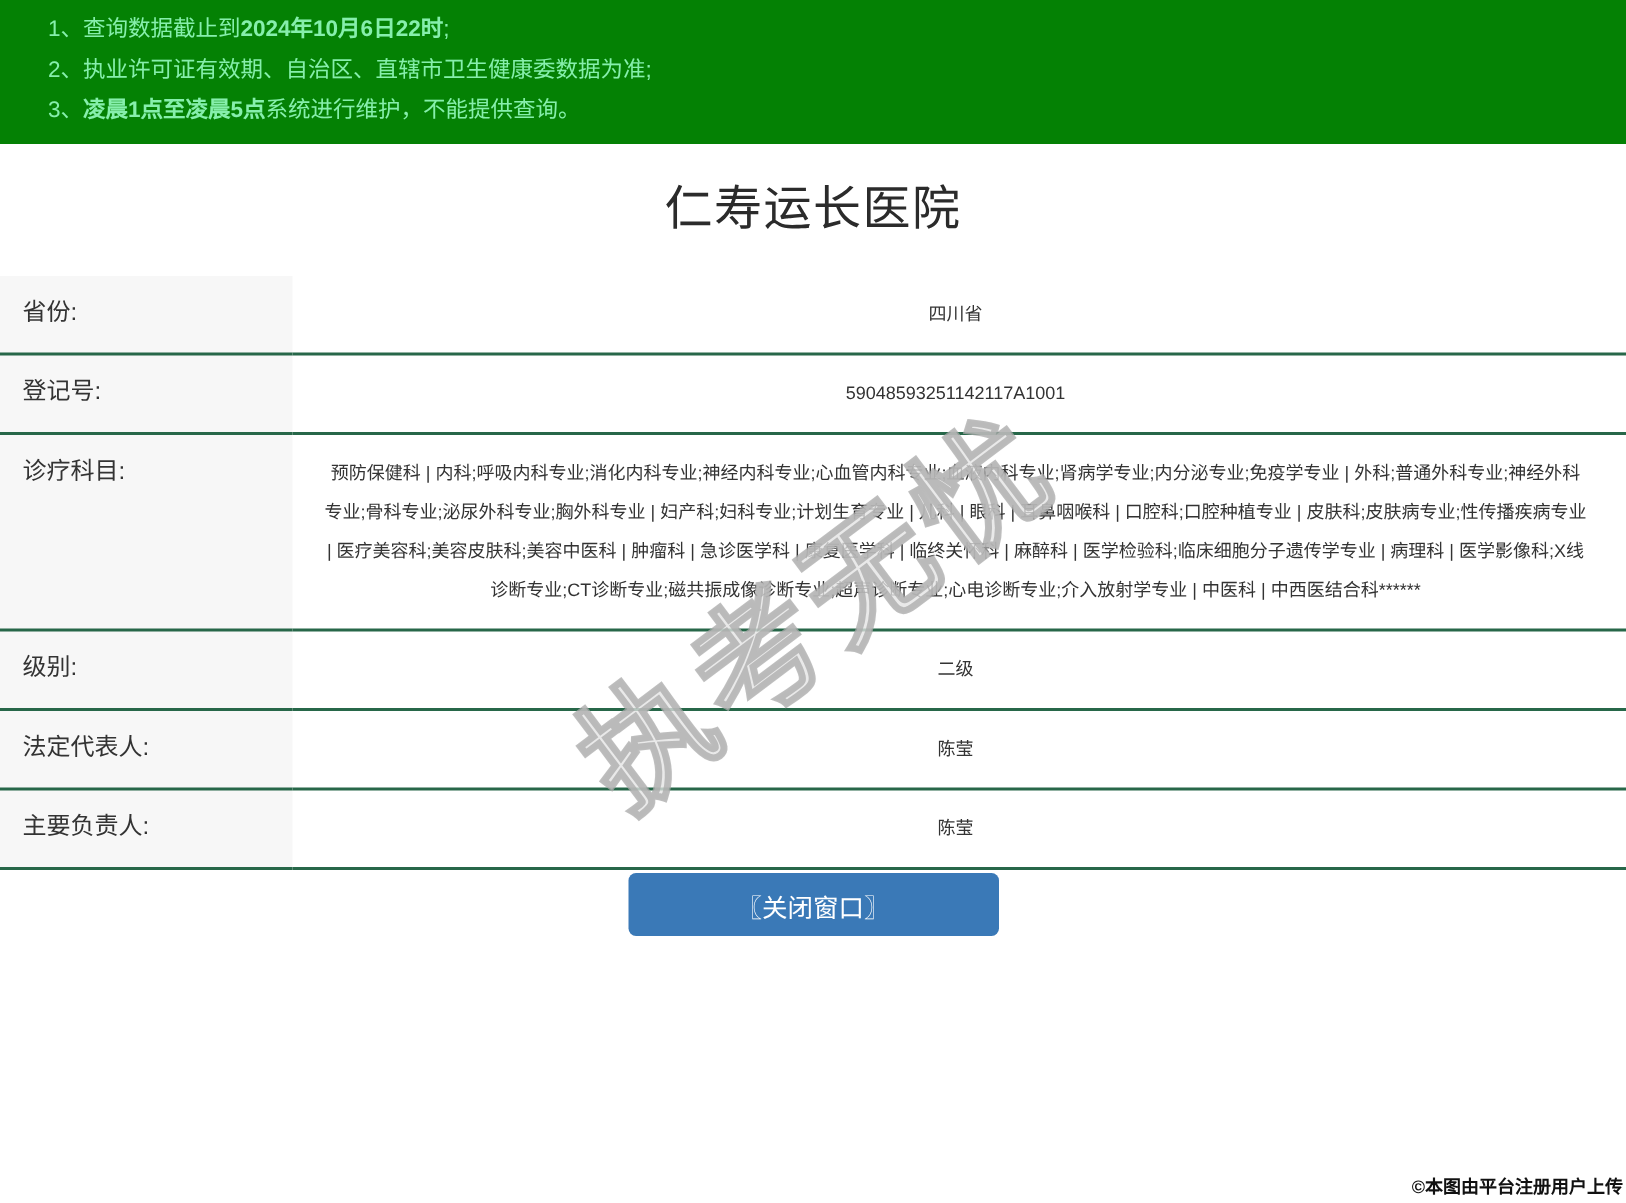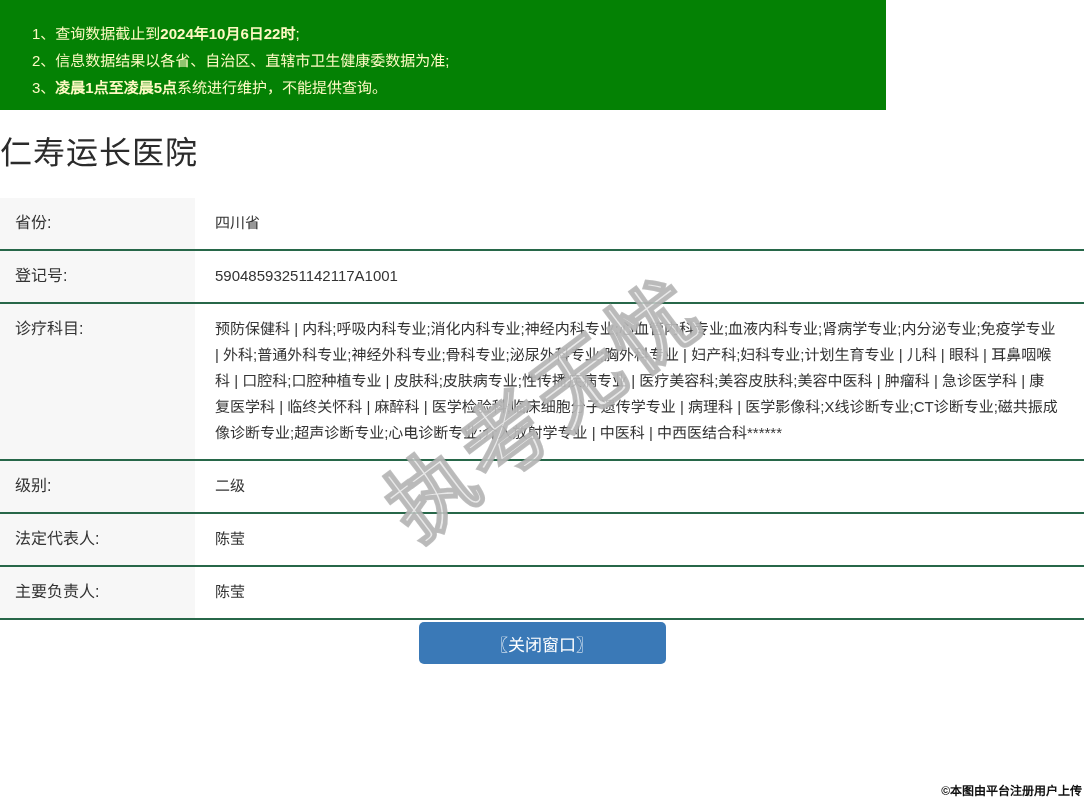--- a/index.html
+++ b/index.html
@@ -11,46 +11,46 @@
   }
   *{box-sizing:border-box;margin:0;padding:0;}
   html,body{
     width:1084px;height:802px;overflow:hidden;
     background:#ffffff;position:relative;
     font-family:"Liberation Sans","DejaVu Sans",sans-serif;
     color:var(--text);
   }
   
   .notice-bar{
-    width:886px;background:var(--green-bar);
-    padding:20px 10px 9px 32px;color:#fef9c3;
+    width:1084px;background:var(--green-bar);
+    padding:6px 10px 9px 32px;color:#86efac;
   }
   .notice-line{
     list-style:none;font-size:15px;line-height:27px;white-space:nowrap;
   }
   .notice-line b{font-weight:700;}
   
   .page-title{
-    text-align:left;font-size:32px;line-height:38px;
+    text-align:center;font-size:32px;line-height:38px;
     padding:24px 0 26px;font-weight:500;color:#2b2b2b;
     letter-spacing:1px;
   }
   
   table.info-table{
     width:1084px;border-collapse:collapse;table-layout:fixed;
   }
   table.info-table tr{border-bottom:2px solid var(--line-green);}
   td.row-label{
     width:195px;background:var(--label-bg);
     padding:12px 0 13px 15px;vertical-align:top;
     font-size:16px;line-height:26px;margin-left:42px;
   }
   td.row-value{
     padding:12px 25px 13px 20px;vertical-align:top;
-    font-size:15px;line-height:26px;word-break:break-all;
+    font-size:12px;line-height:26px;word-break:break-all;text-align:center;
   }
   
   .watermark{
     position:absolute;left:385px;top:425px;
     font-size:86px;font-weight:700;letter-spacing:6px;white-space:nowrap;
     color:rgba(255,255,255,0.55);
     -webkit-text-stroke:2px rgba(170,170,170,0.75);
     text-shadow:0 0 1px rgba(160,160,160,0.5);
     transform:rotate(-37deg);transform-origin:43px 50%;
     z-index:5;pointer-events:none;
@@ -68,21 +68,21 @@
     font-size:12px;font-weight:700;color:#111111;
     text-shadow:-1px 0 #fff,1px 0 #fff,0 -1px #fff,0 1px #fff,
                 -1px -1px #fff,1px 1px #fff,-1px 1px #fff,1px -1px #fff;
   }
 </style>
 </head>
 <body>
 
 <ul class="notice-bar">
   <li class="notice-line"><span>1、</span><span>查询数据截止到</span><b>2024年10月6日22时</b><span>;</span></li>
-  <li class="notice-line"><span>2、</span><span>信息数据结果以各省、自治区、直辖市卫生健康委数据为准;</span><b></b><span></span></li>
+  <li class="notice-line"><span>2、</span><span>执业许可证有效期、自治区、直辖市卫生健康委数据为准;</span><b></b><span></span></li>
   <li class="notice-line"><span>3、</span><span></span><b>凌晨1点至凌晨5点</b><span>系统进行维护，不能提供查询。</span></li>
 </ul>
 
 <h1 class="page-title">仁寿运长医院</h1>
 
 <div class="watermark">执考无忧</div>
 
 <table class="info-table">
   <tbody>
     <tr>

